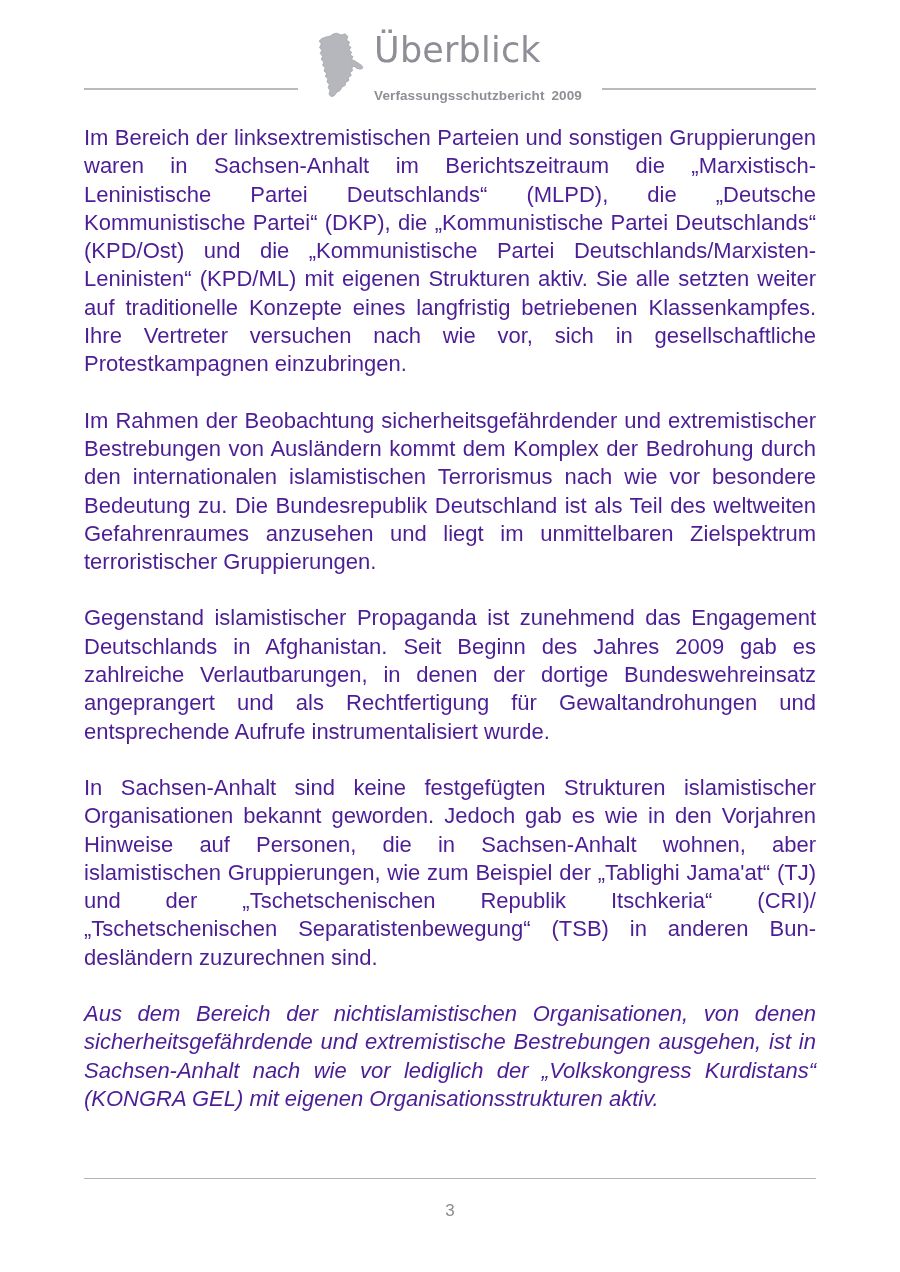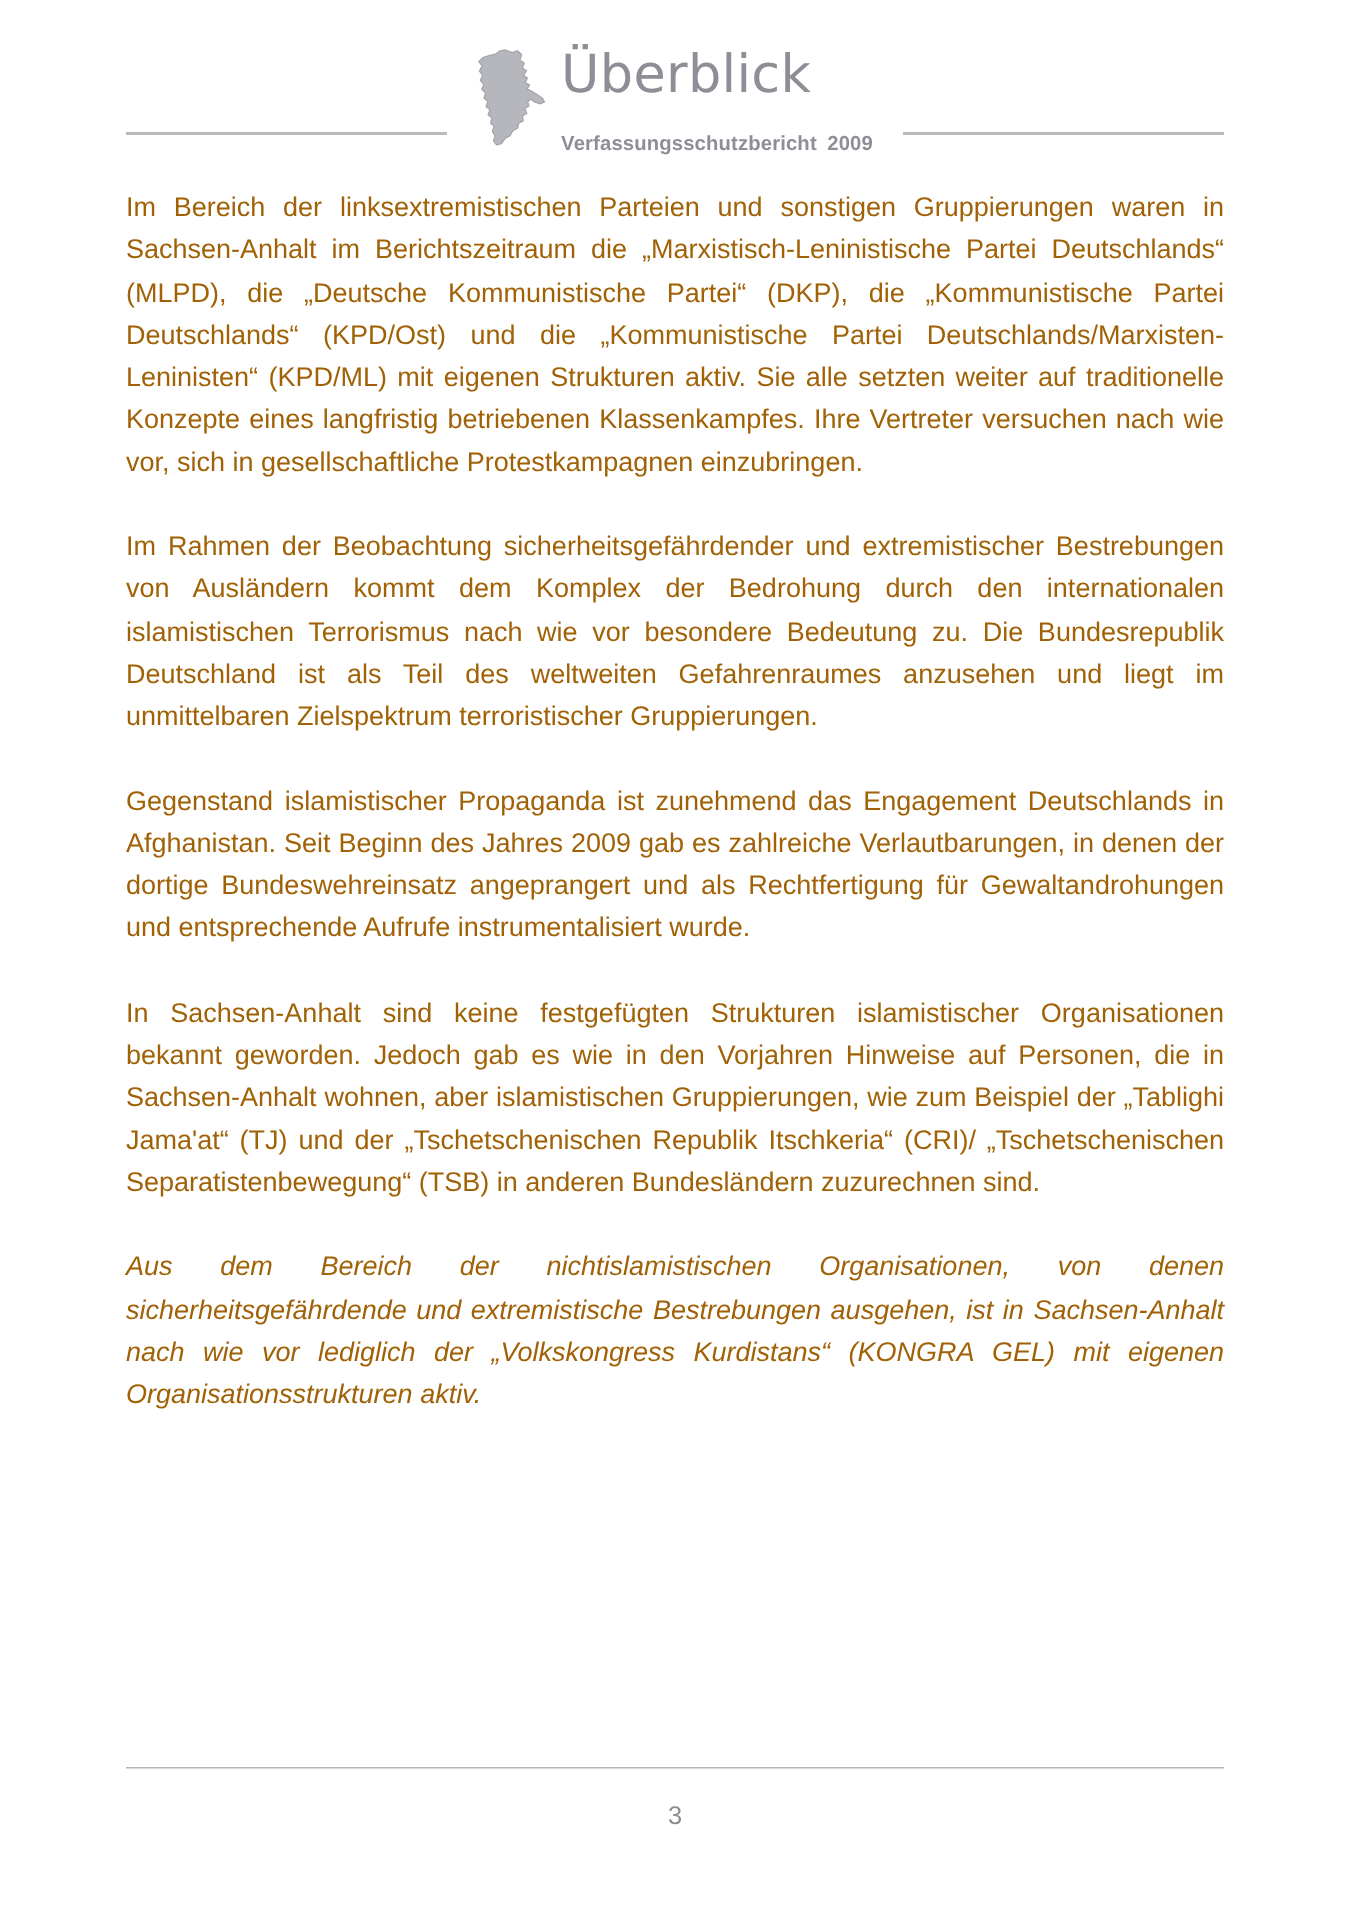--- a/index.html
+++ b/index.html
@@ -102,26 +102,26 @@
 
   
   .content {
     position: absolute;
     left: 84px;
     top: 124px;
     width: 732px;
   }
 
   .para {
-    font-size: 18px;
+    font-size: 22px;
     line-height: 28.3px;
     text-align: justify;
     text-justify: inter-word;
     margin: 0 0 28px 0;
-    color: #a16207;
+    color: #4c1d95;
     hyphens: manual;
     word-spacing: 0;
   }
   .para:last-child { margin-bottom: 0; font-style: italic; }
 
   
   .page-footer {
     position: absolute;
     left: 84px;
     top: 1178px;

